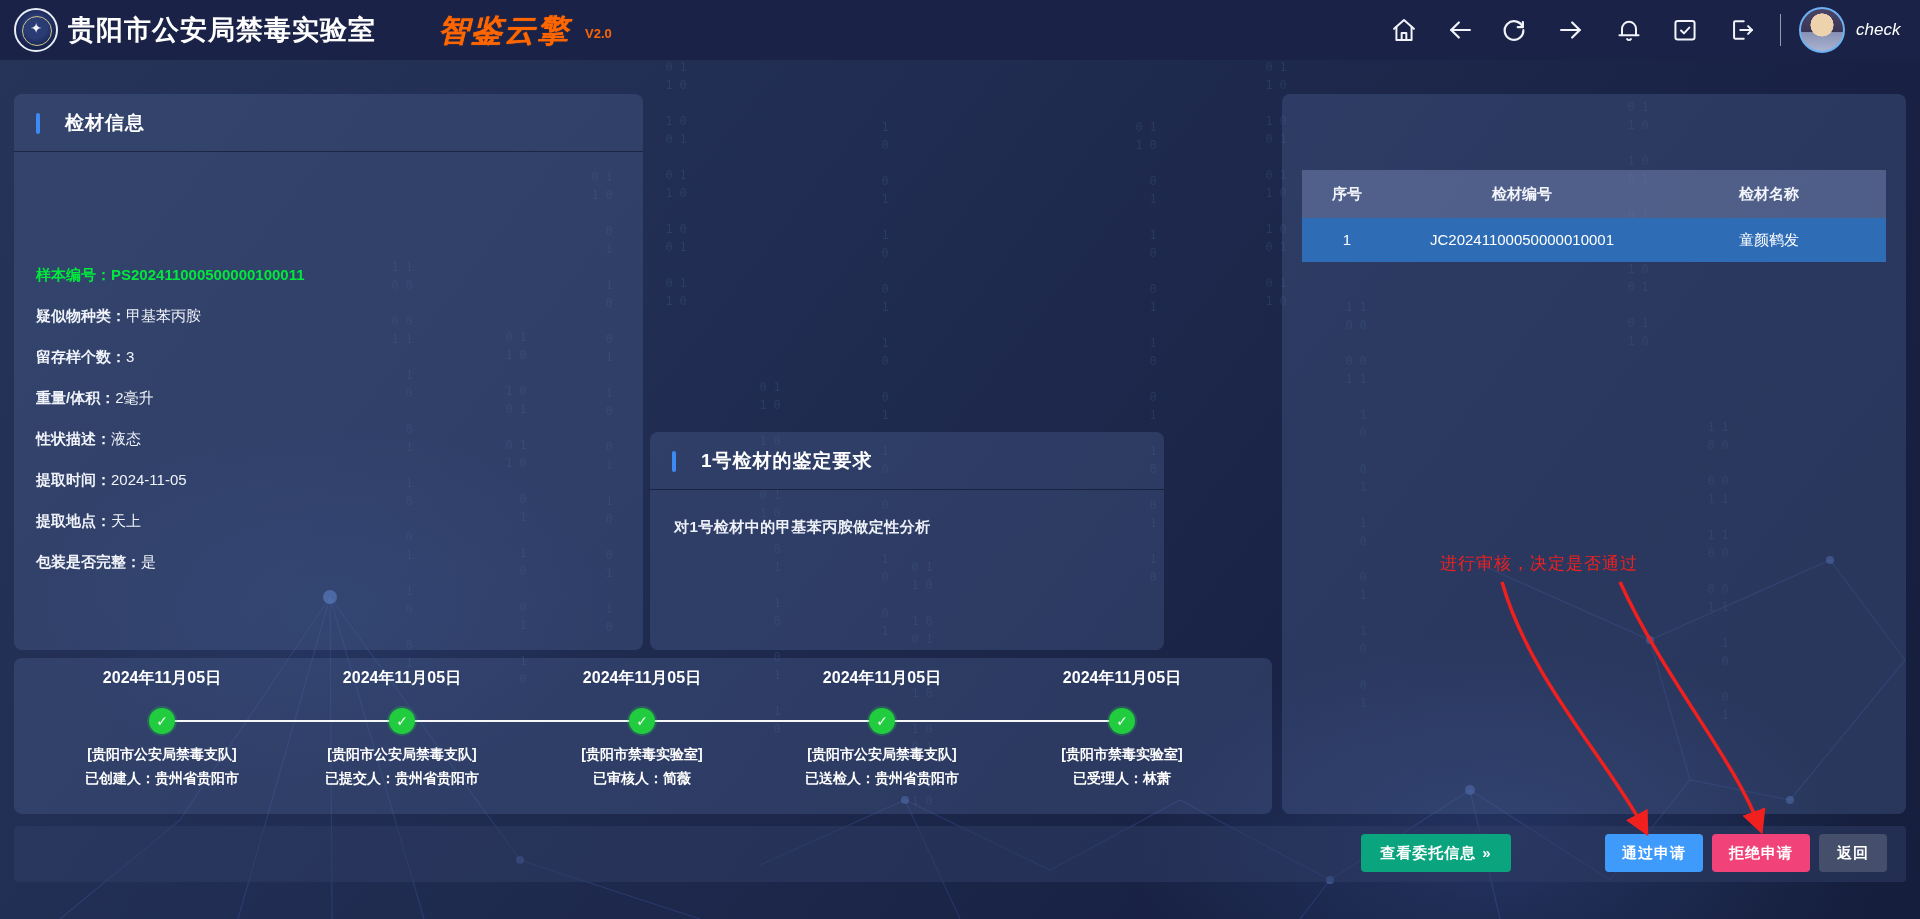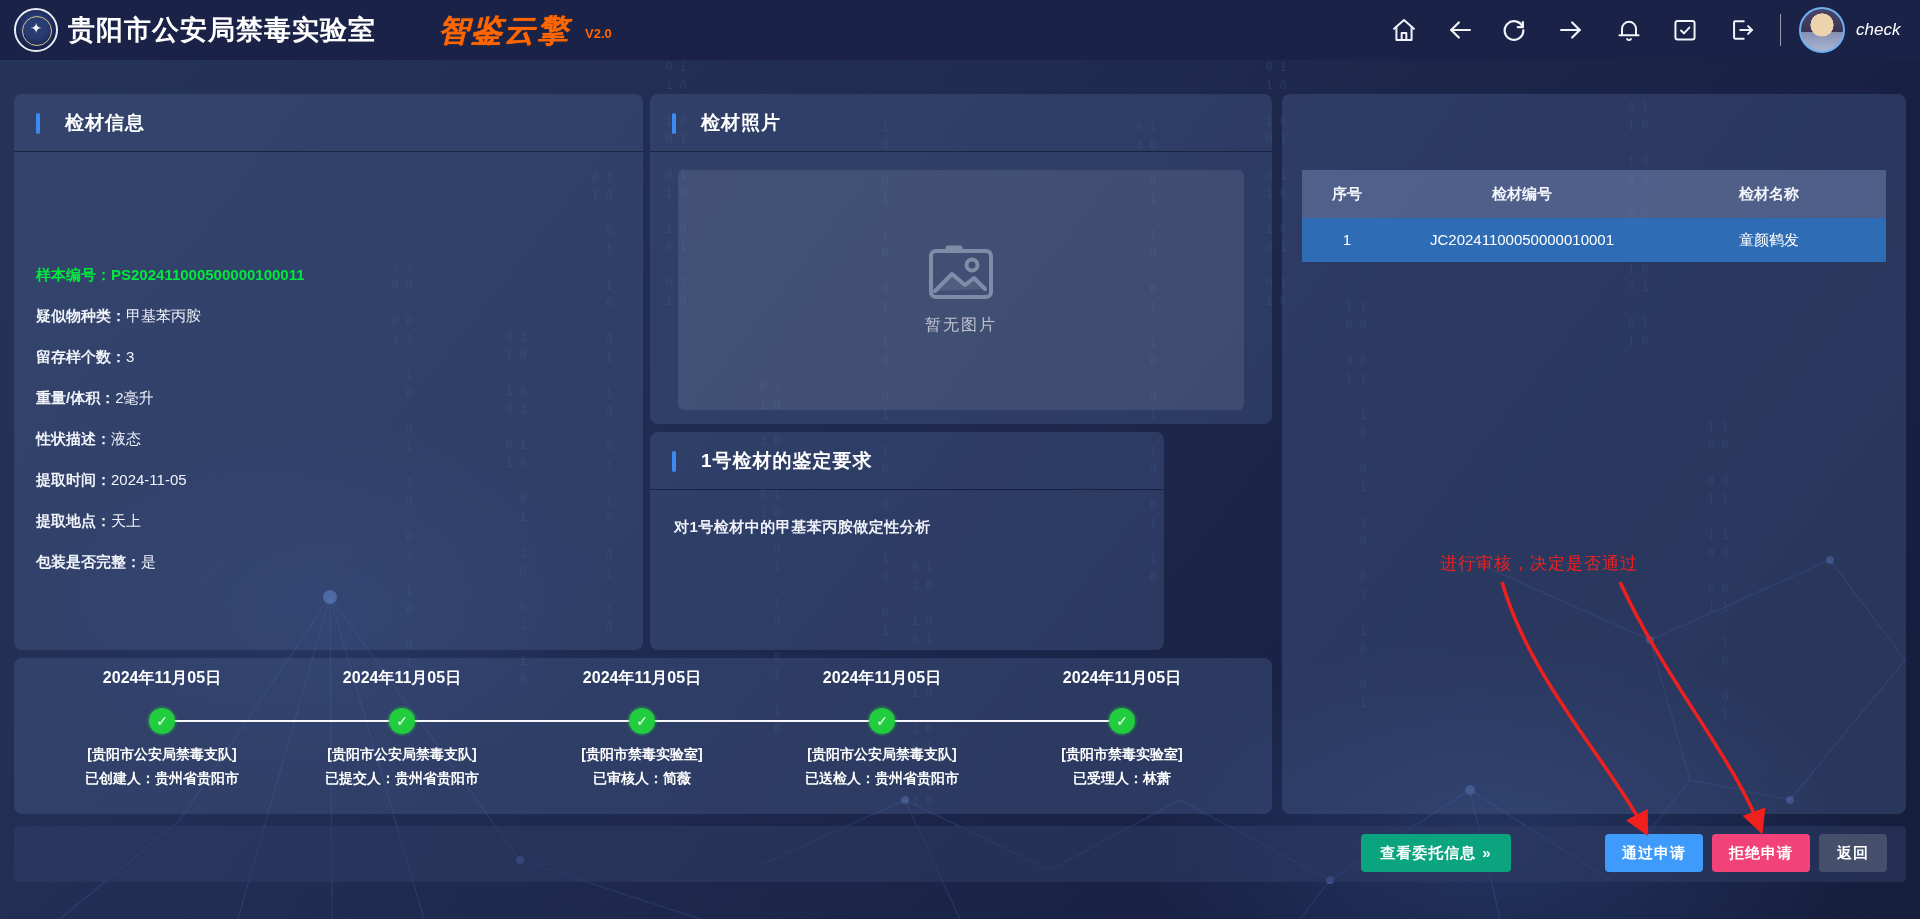--- a/index.html
+++ b/index.html
@@ -246,35 +246,20 @@
       <div class="field-row"><span class="field-label">疑似物种类：</span><span class="field-value">甲基苯丙胺</span></div>
       <div class="field-row"><span class="field-label">留存样个数：</span><span class="field-value">3</span></div>
       <div class="field-row"><span class="field-label">重量/体积：</span><span class="field-value">2毫升</span></div>
       <div class="field-row"><span class="field-label">性状描述：</span><span class="field-value">液态</span></div>
       <div class="field-row"><span class="field-label">提取时间：</span><span class="field-value">2024-11-05</span></div>
       <div class="field-row"><span class="field-label">提取地点：</span><span class="field-value">天上</span></div>
       <div class="field-row"><span class="field-label">包装是否完整：</span><span class="field-value">是</span></div>
     </div>
   </div>
 
-  <div class="panel" id="panel-photo">
-    <div class="panel-title-row">
-      <div class="accent-bar"></div>
-      <div class="panel-title">检材照片</div>
-    </div>
-    <div id="photo-box">
-      <svg id="photo-empty-icon" viewBox="0 0 66 56" fill="none" stroke="#cfd6e6" stroke-width="4" stroke-linecap="round" stroke-linejoin="round">
-        <rect x="3" y="6" width="60" height="46" rx="5"></rect>
-        <path d="M20 3h12" stroke-width="5"></path>
-        <circle cx="44" cy="20" r="5.5"></circle>
-        <path d="M7 46 24 29l13 11 9-7 11 11" fill="rgba(207,214,230,0.25)"></path>
-      </svg>
-      <div id="photo-empty-text">暂无图片</div>
-    </div>
-  </div>
 
   <div class="panel" id="panel-req">
     <div class="panel-title-row">
       <div class="accent-bar"></div>
       <div class="panel-title">1号检材的鉴定要求</div>
     </div>
     <div id="req-text">对1号检材中的甲基苯丙胺做定性分析</div>
   </div>
 
   <div class="panel" id="panel-list">

